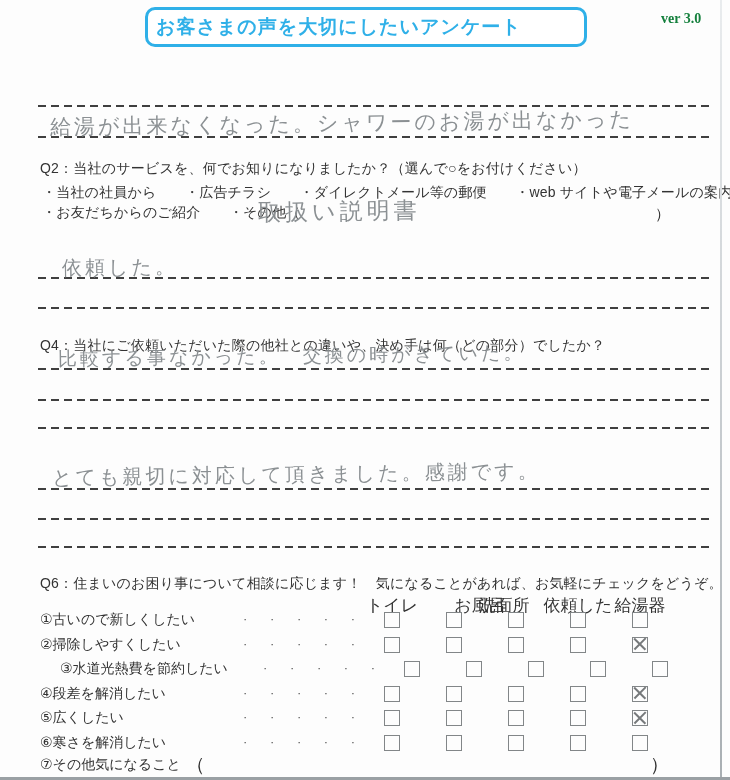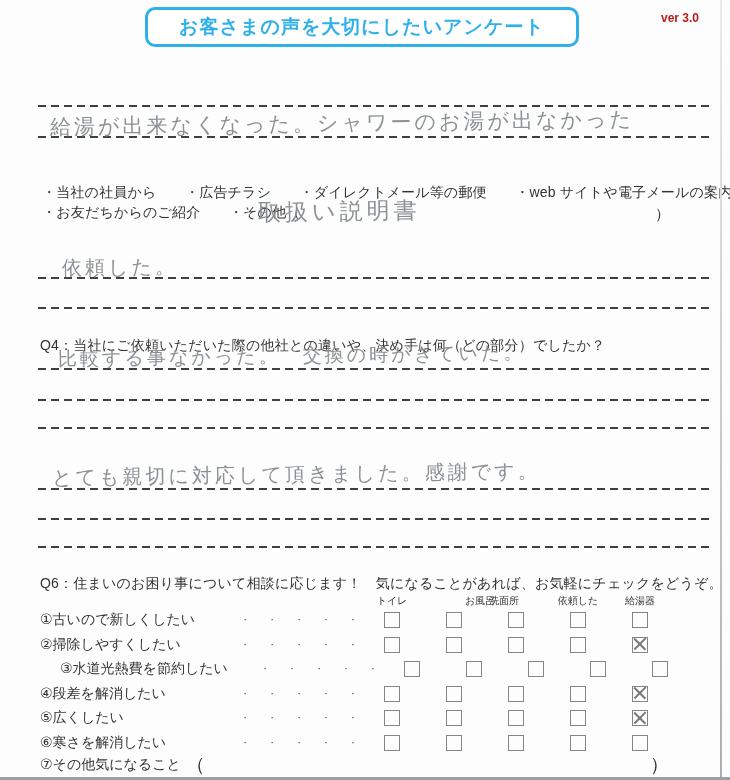--- a/index.html
+++ b/index.html
@@ -14,44 +14,44 @@
     --accent:#2fb0e8;
   }
   
   .scan-right{position:absolute;top:0;bottom:3px;left:720px;width:2px;
     background:linear-gradient(#e9ecee 0%,#c3c8cc 60%,#a9afb3 100%);}
   .scan-bottom{position:absolute;left:0;right:0;bottom:0;height:3px;background:#9aa0a4;}
   
   .title-box{
     position:absolute;left:145px;top:7px;width:428px;height:34px;
     border:3px solid var(--accent);border-radius:10px;background:#fff;
-    display:flex;align-items:center;justify-content:center;
+    display:flex;align-items:center;padding-left:8px;
   }
   .title-text{color:var(--accent);font-size:19px;font-weight:600;letter-spacing:1px;white-space:nowrap;}
-  .version{position:absolute;left:661px;top:11px;color:#b91c1c;font-size:12px;font-weight:600;}
+  .version{position:absolute;left:661px;top:11px;color:#15803d;font-size:14px;font-weight:600;font-family:Liberation Serif, serif;}
   
   .q-label{position:absolute;left:40px;color:#333;font-size:14px;letter-spacing:.2px;white-space:nowrap;}
   .q-options{position:absolute;left:42px;color:#333;font-size:14px;letter-spacing:.2px;white-space:nowrap;}
   .dash-line{
     position:absolute;left:38px;width:676px;height:2px;
     background:repeating-linear-gradient(90deg,#3f3f3f 0 8px,transparent 8px 13px);
   }
   .handwriting{
     position:absolute;color:#8b9093;letter-spacing:3px;white-space:nowrap;
     transform:rotate(-.8deg);z-index:2;
   }
   .hw-q1{left:50px;top:109px;font-size:21px;}
   .hw-q2{left:258px;top:196px;font-size:23px;letter-spacing:4px;}
   .hw-q3{left:62px;top:254px;font-size:20px;}
   .hw-q4{left:58px;top:343px;font-size:19px;}
   .hw-q5{left:52px;top:461px;font-size:20px;}
   .close-paren{position:absolute;color:#333;font-size:15px;}
   
   .q6-col-header{position:absolute;top:594px;transform:translateX(-50%);
-    color:#333;font-size:10px;white-space:nowrap;}
+    color:#333;font-size:17px;white-space:nowrap;}
   .q6-row{position:absolute;left:0;right:0;height:24px;}
   .q6-row-label{position:absolute;left:40px;top:2px;color:#333;font-size:14px;white-space:nowrap;}
   .dots{position:absolute;left:243px;top:2px;color:#555;font-size:13px;word-spacing:19px;white-space:nowrap;}
   .checkbox{
     position:absolute;top:3px;width:16px;height:16px;
     border:1.7px solid #828688;background:#fdfdfd;box-sizing:border-box;
   }
   .checkbox.checked::before,.checkbox.checked::after{
     content:"";position:absolute;top:5.6px;left:-1.5px;width:15.5px;height:1.6px;background:#76797b;
   }
@@ -67,20 +67,21 @@
 
   <div class="title-box">
     <span class="title-text">お客さまの声を大切にしたいアンケート</span>
   </div>
   <span class="version">ver 3.0</span>
 
   <div class="dash-line" style="top:105px"></div>
   <span class="handwriting hw-q1">給湯が出来なくなった。シャワーのお湯が出なかった</span>
   <div class="dash-line" style="top:136px"></div>
 
+  <div class="q-label" style="top:160px">Q2：当社のサービスを、何でお知りになりましたか？（選んで○をお付けください）</div>
   <div class="q-options" style="top:184px">・当社の社員から　　・広告チラシ　　・ダイレクトメール等の郵便　　・web サイトや電子メールの案内</div>
   <div class="q-options" style="top:204px">
     <span>・お友だちからのご紹介　　・その他（</span>
   </div>
   <span class="handwriting hw-q2">取扱い説明書</span>
   <span class="close-paren" style="left:655px;top:205px">）</span>
 
   <span class="handwriting hw-q3">依頼した。</span>
   <div class="dash-line" style="top:277px"></div>
   <div class="dash-line" style="top:307px"></div>

